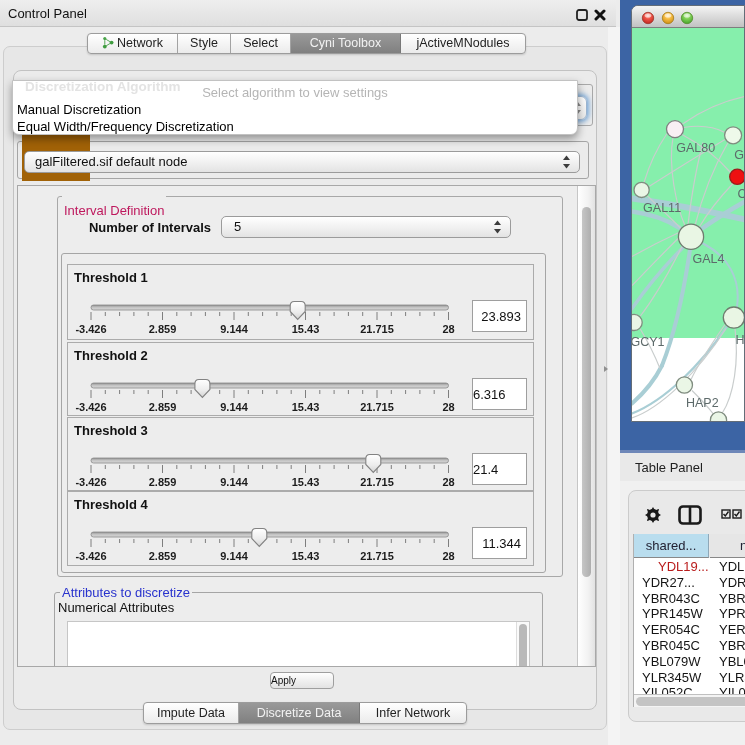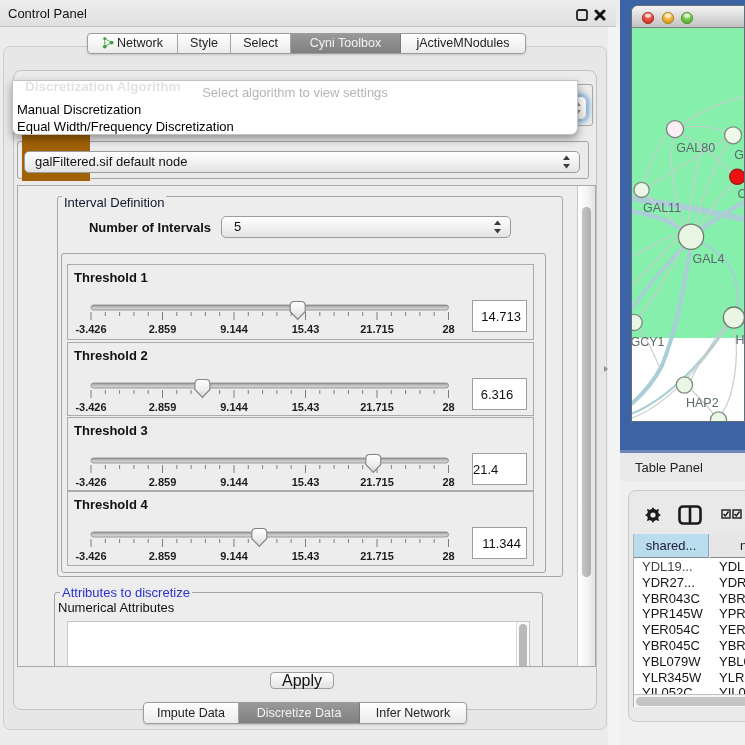--- a/index.html
+++ b/index.html
@@ -52,21 +52,21 @@
 <div style="position:absolute;left:12px;top:-2px;font-size:13.5px;font-weight:bold;color:#e3e3e3">Discretization Algorithm</div>
 <div style="position:absolute;left:0;top:4px;width:100%;text-align:center;font-size:13px;font-weight:normal;color:#b5b5b5">Select algorithm to view settings</div>
 <div style="position:absolute;left:4px;top:21px;font-size:13px;font-weight:normal;color:#000">Manual Discretization</div>
 <div style="position:absolute;left:4px;top:38px;font-size:13px;color:#000">Equal Width/Frequency Discretization</div>
 </div>
 
 <div style="position:absolute;left:17px;top:185px;width:579px;height:482px;border:1px solid #a8a8a8;background:#ededed;overflow:hidden">
 <div style="position:absolute;left:0;top:0;width:577px;height:480px;overflow:hidden">
 
 <div style="position:absolute;left:39px;top:10px;width:506px;height:381px;border:1px solid #a8a8a8;border-radius:3px"></div>
-<div style="position:absolute;left:44px;top:1px;font-size:13px;color:#0f172a;background:#ededed;padding:8px 2px">Interval Definition</div>
+<div style="position:absolute;left:44px;top:1px;font-size:13px;color:#be185d;background:#ededed;padding:16px 2px">Interval Definition</div>
 
 <div style="position:absolute;left:43px;top:34px;width:150px;text-align:right;white-space:nowrap;font-size:13px;font-weight:bold;color:#111">Number of Intervals</div>
 <div style="position:absolute;left:203px;top:30px;width:290px;height:22px;border:1px solid #9b9b9b;border-radius:5px;background:linear-gradient(180deg,#ffffff,#f0f0f0 55%,#e3e3e3);box-sizing:border-box">
 <div style="position:absolute;left:12px;top:0;line-height:20px;font-size:13px;color:#111">5</div>
 <svg width="9" height="14" style="position:absolute;right:8px;top:3px">
           <path d="M4.5 0.5L8 5H1Z" fill="#3c3c3c"></path>
           <path d="M4.5 13.5L1 9H8Z" fill="#3c3c3c"></path>
         </svg>
 </div>
 
@@ -91,21 +91,21 @@
 <path d="M23.0 47V55 M37.3 47V51 M51.6 47V51 M65.9 47V51 M80.2 47V51 M94.5 47V55 M108.8 47V51 M123.1 47V51 M137.4 47V51 M151.7 47V51 M166.0 47V55 M180.3 47V51 M194.6 47V51 M208.9 47V51 M223.2 47V51 M237.5 47V55 M251.8 47V51 M266.1 47V51 M280.4 47V51 M294.7 47V51 M309.0 47V55 M323.3 47V51 M337.6 47V51 M351.9 47V51 M366.2 47V51 M380.5 47V55" stroke="#7e7e7e" stroke-width="1"></path>
 <text x="23.0" y="68" text-anchor="middle" font-size="11" font-weight="bold" fill="#1c1c1c">-3.426</text>
             <text x="94.5" y="68" text-anchor="middle" font-size="11" font-weight="bold" fill="#1c1c1c">2.859</text>
             <text x="166.0" y="68" text-anchor="middle" font-size="11" font-weight="bold" fill="#1c1c1c">9.144</text>
             <text x="237.5" y="68" text-anchor="middle" font-size="11" font-weight="bold" fill="#1c1c1c">15.43</text>
             <text x="309.0" y="68" text-anchor="middle" font-size="11" font-weight="bold" fill="#1c1c1c">21.715</text>
             <text x="380.5" y="68" text-anchor="middle" font-size="11" font-weight="bold" fill="#1c1c1c">28</text>
 <path d="M222.2 41 Q222.2 36.5 226.2 36.5 L233.2 36.5 Q237.2 36.5 237.2 41 L237.2 46.5 L229.7 54.5 L222.2 46.5 Z" fill="url(#th295)" stroke="#828282" stroke-width="1.1"></path>
 </svg>
 <div style="position:absolute;left:6px;top:5px;font-size:13px;font-weight:bold;color:#111">Threshold 1</div>
-<div style="position:absolute;left:404px;top:35px;width:55px;height:32px;background:#fff;border:1px solid #9e9e9e;font-size:13px;color:#111;text-align:right;line-height:32px;padding-right:5px">14.713</div>
+<div style="position:absolute;left:404px;top:35px;width:55px;height:32px;background:#fff;border:1px solid #9e9e9e;font-size:13px;color:#111;text-align:right;line-height:32px;padding-right:5px">23.893</div>
 </div>
 <div style="position:absolute;left:66px;top:341px;width:467px;height:74px;background:#ededed;border:1px solid #ababab">
 <svg width="467" height="74" style="position:absolute;left:0;top:0">
 <defs>
 <linearGradient id="tr200" x1="0" y1="0" x2="0" y2="1">
 <stop offset="0" stop-color="#8f8f8f"></stop>
                 <stop offset="0.45" stop-color="#c2c2c2"></stop>
                 <stop offset="1" stop-color="#d9d9d9"></stop>
 </linearGradient>
 <linearGradient id="th200" x1="0" y1="0" x2="0" y2="1">
@@ -118,21 +118,21 @@
 <path d="M23.0 47V55 M37.3 47V51 M51.6 47V51 M65.9 47V51 M80.2 47V51 M94.5 47V55 M108.8 47V51 M123.1 47V51 M137.4 47V51 M151.7 47V51 M166.0 47V55 M180.3 47V51 M194.6 47V51 M208.9 47V51 M223.2 47V51 M237.5 47V55 M251.8 47V51 M266.1 47V51 M280.4 47V51 M294.7 47V51 M309.0 47V55 M323.3 47V51 M337.6 47V51 M351.9 47V51 M366.2 47V51 M380.5 47V55" stroke="#7e7e7e" stroke-width="1"></path>
 <text x="23.0" y="68" text-anchor="middle" font-size="11" font-weight="bold" fill="#1c1c1c">-3.426</text>
             <text x="94.5" y="68" text-anchor="middle" font-size="11" font-weight="bold" fill="#1c1c1c">2.859</text>
             <text x="166.0" y="68" text-anchor="middle" font-size="11" font-weight="bold" fill="#1c1c1c">9.144</text>
             <text x="237.5" y="68" text-anchor="middle" font-size="11" font-weight="bold" fill="#1c1c1c">15.43</text>
             <text x="309.0" y="68" text-anchor="middle" font-size="11" font-weight="bold" fill="#1c1c1c">21.715</text>
             <text x="380.5" y="68" text-anchor="middle" font-size="11" font-weight="bold" fill="#1c1c1c">28</text>
 <path d="M126.9 41 Q126.9 36.5 130.9 36.5 L137.9 36.5 Q141.9 36.5 141.9 41 L141.9 46.5 L134.4 54.5 L126.9 46.5 Z" fill="url(#th200)" stroke="#828282" stroke-width="1.1"></path>
 </svg>
 <div style="position:absolute;left:6px;top:5px;font-size:13px;font-weight:bold;color:#111">Threshold 2</div>
-<div style="position:absolute;left:404px;top:35px;width:55px;height:32px;background:#fff;border:1px solid #9e9e9e;font-size:13px;color:#111;text-align:center;line-height:32px;padding-right:5px">6.316</div>
+<div style="position:absolute;left:404px;top:35px;width:55px;height:32px;background:#fff;border:1px solid #9e9e9e;font-size:13px;color:#111;text-align:left;line-height:32px;padding-right:5px">6.316</div>
 </div>
 <div style="position:absolute;left:66px;top:416px;width:467px;height:74px;background:#ededed;border:1px solid #ababab">
 <svg width="467" height="74" style="position:absolute;left:0;top:0">
 <defs>
 <linearGradient id="tr371" x1="0" y1="0" x2="0" y2="1">
 <stop offset="0" stop-color="#8f8f8f"></stop>
                 <stop offset="0.45" stop-color="#c2c2c2"></stop>
                 <stop offset="1" stop-color="#d9d9d9"></stop>
 </linearGradient>
 <linearGradient id="th371" x1="0" y1="0" x2="0" y2="1">
@@ -189,21 +189,21 @@
 <div style="position:absolute;left:49px;top:435px;width:463px;height:60px;background:#fff;border:1px solid #c6c6c6">
 <div style="position:absolute;right:0;top:0;width:13px;height:60px;background:#fafafa;border-left:1px solid #ddd"></div>
 <div style="position:absolute;right:2px;top:2px;width:8.5px;height:56px;border-radius:4px;background:#b9b9b9"></div>
 </div>
 </div>
 
 <div style="position:absolute;right:0;top:0;width:18px;height:480px;background:linear-gradient(90deg,#ffffff,#f2f2f2 60%,#e2e2e2);border-left:1px solid #c6c6c6"></div>
 <div style="position:absolute;right:4.5px;top:21px;width:9px;height:370px;border-radius:5px;background:linear-gradient(90deg,#c6c6c6,#aeaeae)"></div>
 </div>
 
-<div style="position:absolute;left:270px;top:672px;width:64px;height:17px;border:1px solid #9f9f9f;border-radius:4px;background:linear-gradient(180deg,#fefefe,#e3e3e3);font-size:16px;color:#111;text-align:center;line-height:15px">Apply</div>
+<div style="position:absolute;left:270px;top:672px;width:64px;height:17px;border:1px solid #9f9f9f;border-radius:4px;background:linear-gradient(180deg,#fefefe,#e3e3e3);font-size:10px;color:#111;line-height:15px">Apply</div>
 
 <div style="position:absolute;left:143px;top:702px;height:22px;border:1px solid #9c9c9c;border-radius:4px;overflow:hidden;background:linear-gradient(180deg,#ffffff,#ebebeb);box-shadow:0 1px 2px rgba(0,0,0,0.15);white-space:nowrap;font-size:0">
 <div class="seg" style="width:95px;line-height:20px"><span style="font-size:12.5px">Impute Data</span></div><div class="seg sel" style="width:121px;line-height:20px"><span style="font-size:12.5px">Discretize Data</span></div><div class="seg" style="width:106px;line-height:20px;border-right:none"><span style="font-size:12.5px">Infer Network</span></div>
 </div>
 
 <svg width="8" height="8" style="position:absolute;left:602px;top:365px">
     <path d="M2 1L6 4L2 7Z" fill="#909090"></path>
   </svg>
 
 <div style="position:absolute;left:608px;top:27px;width:12px;height:718px;background:#f4f4f4"></div>
@@ -310,21 +310,21 @@
   </svg>
 <svg width="10" height="10" style="position:absolute;left:732px;top:509px">
     <rect x="1" y="1" width="8" height="8" fill="none" stroke="#1a1a1a" stroke-width="1.4"></rect>
     <path d="M2.5 5L4.3 7L7.5 2.5" stroke="#1a1a1a" stroke-width="1.4" fill="none"></path>
   </svg>
 
 <div style="position:absolute;left:633px;top:534px;width:112px;height:173px;border-left:1px solid #b0b0b0">
 <div style="position:absolute;left:0;top:0;width:75px;height:24px;background:#b9ddee;border-right:1px solid #8fa8b8;border-bottom:1px solid #888;text-align:center;font-size:13px;color:#223;line-height:24px">shared...</div>
 <div style="position:absolute;left:76px;top:0;width:36px;height:24px;background:#e6e6e6;border-bottom:1px solid #888;font-size:13px;color:#223;line-height:24px"><span style="margin-left:30px">nam</span></div>
 <div style="position:absolute;left:0;top:24px;width:112px;height:136px;background:#fff;overflow:hidden"></div>
-<div style="position:absolute;left:8px;top:25px;font-size:13px;color:#404040">YDL19...</div>
+<div style="position:absolute;left:24px;top:25px;font-size:13px;color:#b91c1c">YDL19...</div>
     <div style="position:absolute;left:85px;top:25px;font-size:13px;color:#151515">YDL194W</div>
     <div style="position:absolute;left:8px;top:41px;font-size:13px;color:#151515">YDR27...</div>
     <div style="position:absolute;left:85px;top:41px;font-size:13px;color:#151515">YDR277C</div>
     <div style="position:absolute;left:8px;top:57px;font-size:13px;color:#151515">YBR043C</div>
     <div style="position:absolute;left:85px;top:57px;font-size:13px;color:#151515">YBR043C</div>
     <div style="position:absolute;left:8px;top:72px;font-size:13px;color:#151515">YPR145W</div>
     <div style="position:absolute;left:85px;top:72px;font-size:13px;color:#151515">YPR145W</div>
     <div style="position:absolute;left:8px;top:88px;font-size:13px;color:#151515">YER054C</div>
     <div style="position:absolute;left:85px;top:88px;font-size:13px;color:#151515">YER054C</div>
     <div style="position:absolute;left:8px;top:104px;font-size:13px;color:#151515">YBR045C</div>

